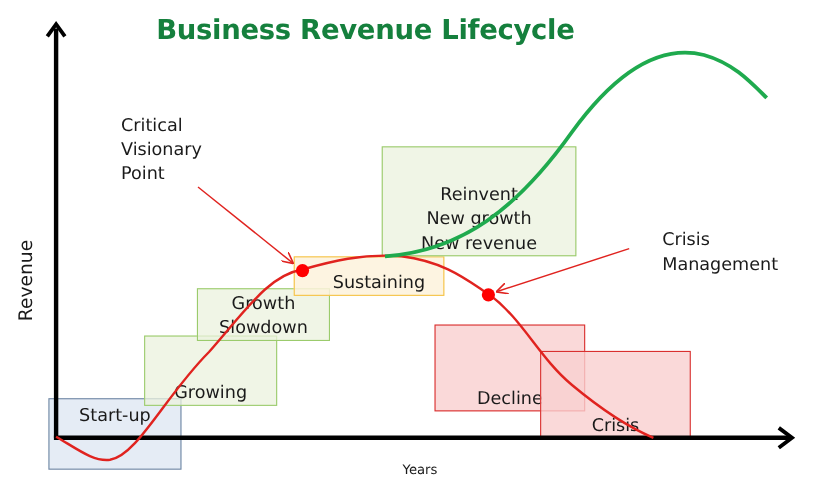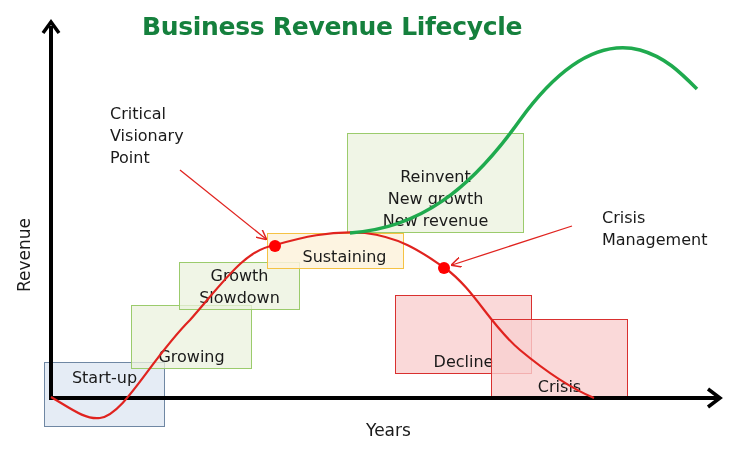--- a/index.html
+++ b/index.html
@@ -4,21 +4,21 @@
   <style>
     html, body { margin: 0; padding: 0; background: #ffffff; }
     body { width: 742px; height: 449px; position: relative; overflow: hidden;
            font-family: "DejaVu Sans", "Liberation Sans", sans-serif; color: #1a1a1a; }
     svg { position: absolute; left: 0; top: 0; }
     .title { position: absolute; left: 142px; top: 12px; font-size: 25px; font-weight: bold;
              color: #15803d; white-space: nowrap; letter-spacing: -0.3px; }
     .ylabel-wrap { position: absolute; left: 14px; top: 218px; width: 22px; height: 70px; }
     .ylabel-wrap span { position: absolute; left: 0; top: 0; transform: rotate(-90deg) translateX(-100%);
                         transform-origin: left top; font-size: 17px; white-space: nowrap; }
-    .xlabel { position: absolute; left: 366px; top: 420px; font-size: 17px; }
+    .xlabel { position: absolute; left: 366px; top: 420px; font-size: 12px; }
     .ann { position: absolute; font-size: 16px; line-height: 22px; white-space: nowrap; }
     .box { position: absolute; box-sizing: border-box; display: flex; align-items: flex-end;
            justify-content: center; text-align: center; font-size: 16px; line-height: 22px; }
     .stage-label { white-space: pre-line; }
   </style>
 </head>
 <body>
 
 <div class="box" style="left:44px; top:362px; width:121px; height:65px; background:rgba(220,230,242,0.75); border:1.5px solid #6f87a3; align-items:flex-start; padding-top:4px;">
   <span class="stage-label">Start-up</span>

